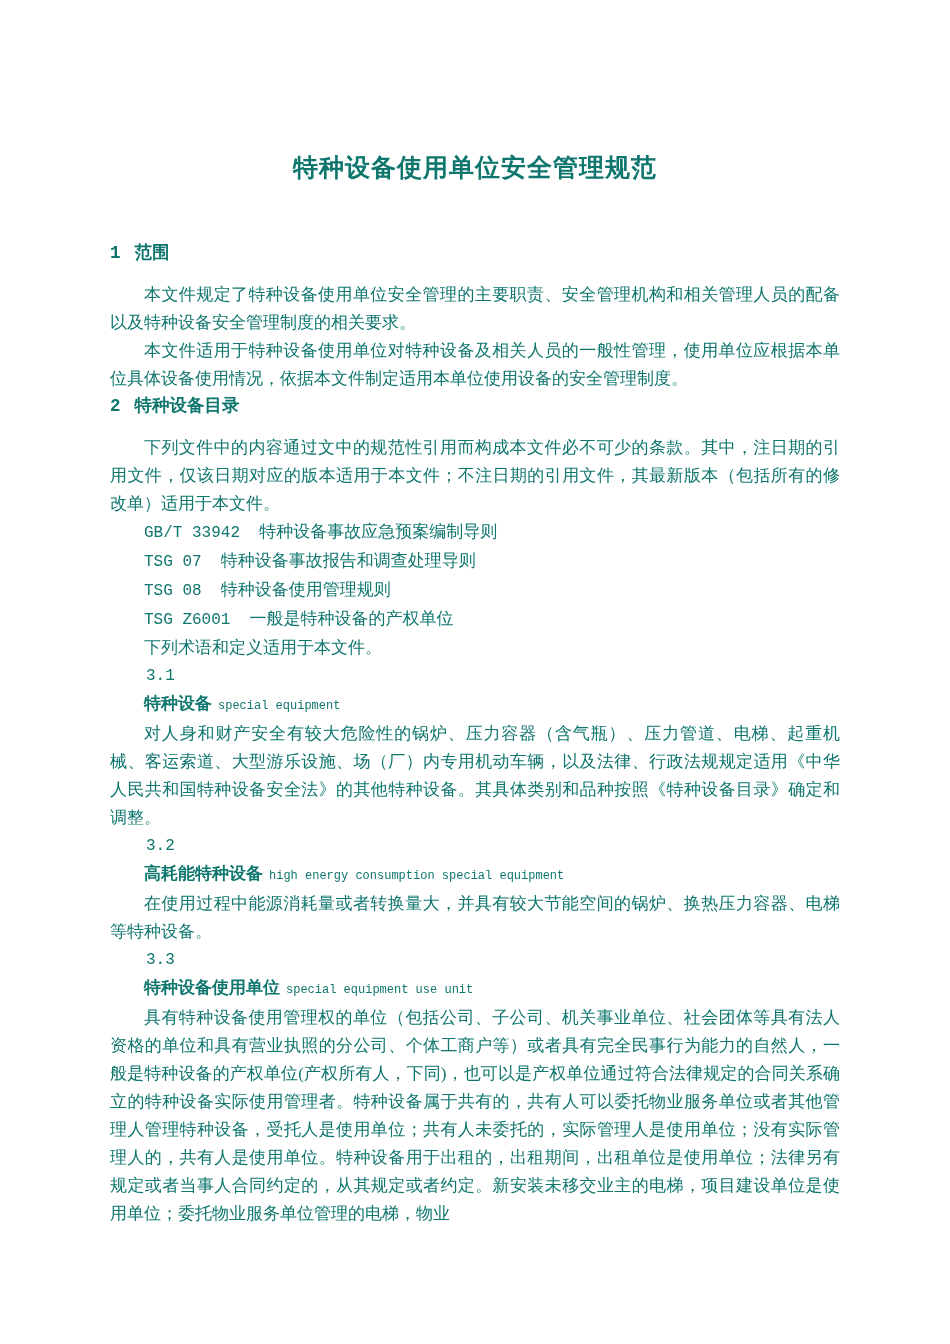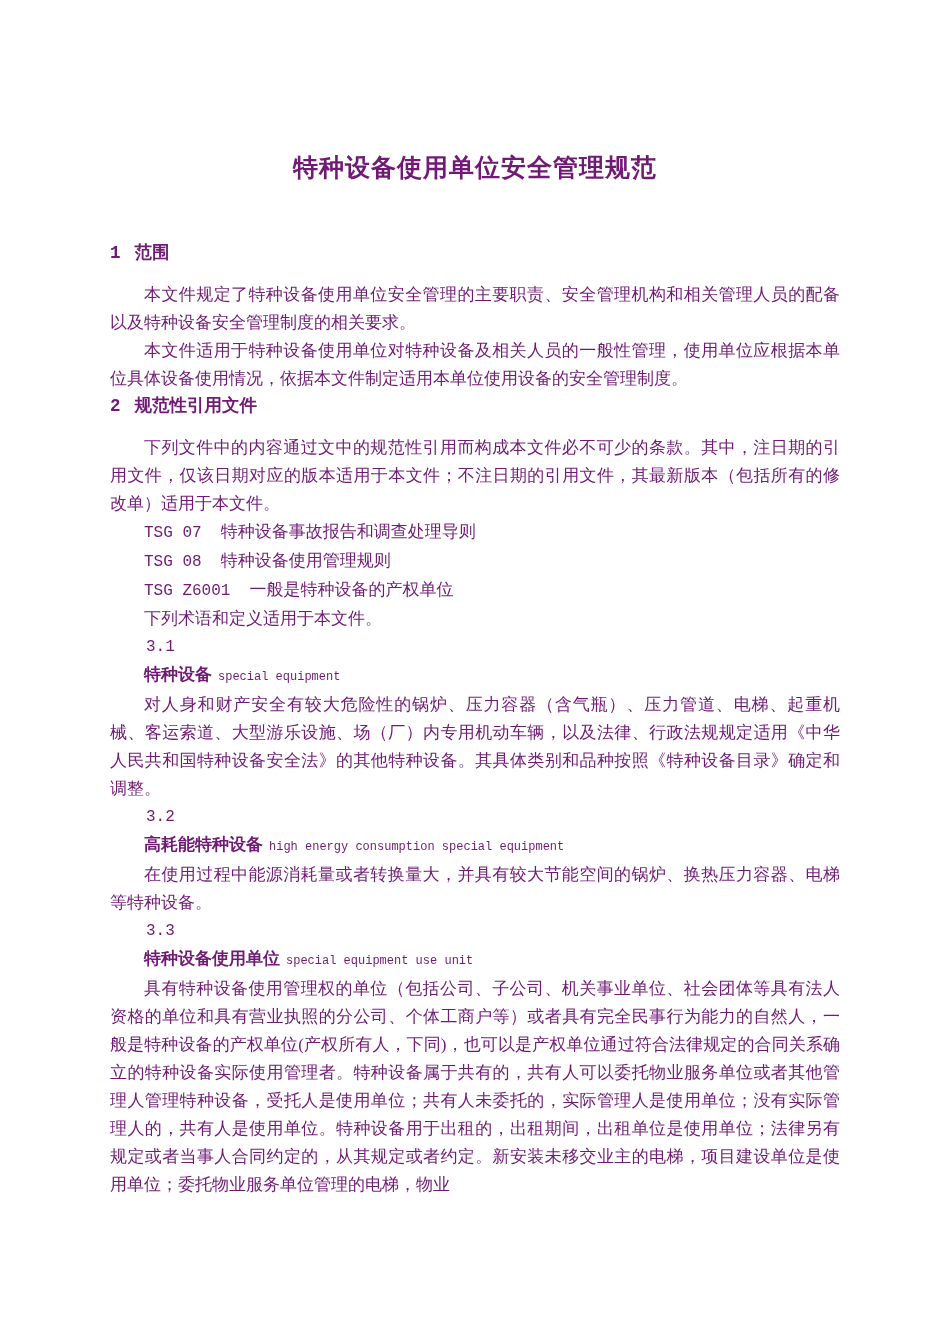--- a/index.html
+++ b/index.html
@@ -2,21 +2,21 @@
 <html><head>
 <meta charset="utf-8">
 <style>
   * { margin: 0; padding: 0; box-sizing: border-box; }
   html, body { background: #888; }
   .page {
     width: 950px;
     height: 1344px;
     margin: 0 auto;
     background: #ffffff;
-    color: #701a75;
+    color: #0f766e;
     padding: 150px 110px 0 110px;
     font-family: "Liberation Serif", "DejaVu Serif", serif;
     font-size: 17px;
     line-height: 28px;
     overflow: hidden;
   }
   .doc-title {
     font-family: "Liberation Sans", "DejaVu Sans", sans-serif;
     font-size: 25px;
     font-weight: bold;
@@ -75,24 +75,25 @@
 
   <h1 class="doc-title">特种设备使用单位安全管理规范</h1>
 
   <div class="gap-title"></div>
 
   <h2 class="section-heading"><span class="sec-num">1</span><span>范围</span></h2>
 
   <p class="para">本文件规定了特种设备使用单位安全管理的主要职责、安全管理机构和相关管理人员的配备以及特种设备安全管理制度的相关要求。</p>
   <p class="para">本文件适用于特种设备使用单位对特种设备及相关人员的一般性管理，使用单位应根据本单位具体设备使用情况，依据本文件制定适用本单位使用设备的安全管理制度。</p>
 
-  <h2 class="section-heading"><span class="sec-num">2</span><span>规范性引用文件</span></h2>
+  <h2 class="section-heading"><span class="sec-num">2</span><span>特种设备目录</span></h2>
 
   <p class="para">下列文件中的内容通过文中的规范性引用而构成本文件必不可少的条款。其中，注日期的引用文件，仅该日期对应的版本适用于本文件；不注日期的引用文件，其最新版本（包括所有的修改单）适用于本文件。</p>
 
+  <div class="ref-line"><span class="ref-code">GB/T 33942</span><span>特种设备事故应急预案编制导则</span></div>
   <div class="ref-line"><span class="ref-code">TSG 07</span><span>特种设备事故报告和调查处理导则</span></div>
   <div class="ref-line"><span class="ref-code">TSG 08</span><span>特种设备使用管理规则</span></div>
   <div class="ref-line"><span class="ref-code">TSG Z6001</span><span>一般是特种设备的产权单位</span></div>
 
 
   <p class="para">下列术语和定义适用于本文件。</p>
 
   <div class="clause-num">3.1</div>
   <div class="term-line"><span class="term-zh">特种设备</span><span class="term-en">special equipment</span></div>
   <p class="para">对人身和财产安全有较大危险性的锅炉、压力容器（含气瓶）、压力管道、电梯、起重机械、客运索道、大型游乐设施、场（厂）内专用机动车辆，以及法律、行政法规规定适用《中华人民共和国特种设备安全法》的其他特种设备。其具体类别和品种按照《特种设备目录》确定和调整。</p>

